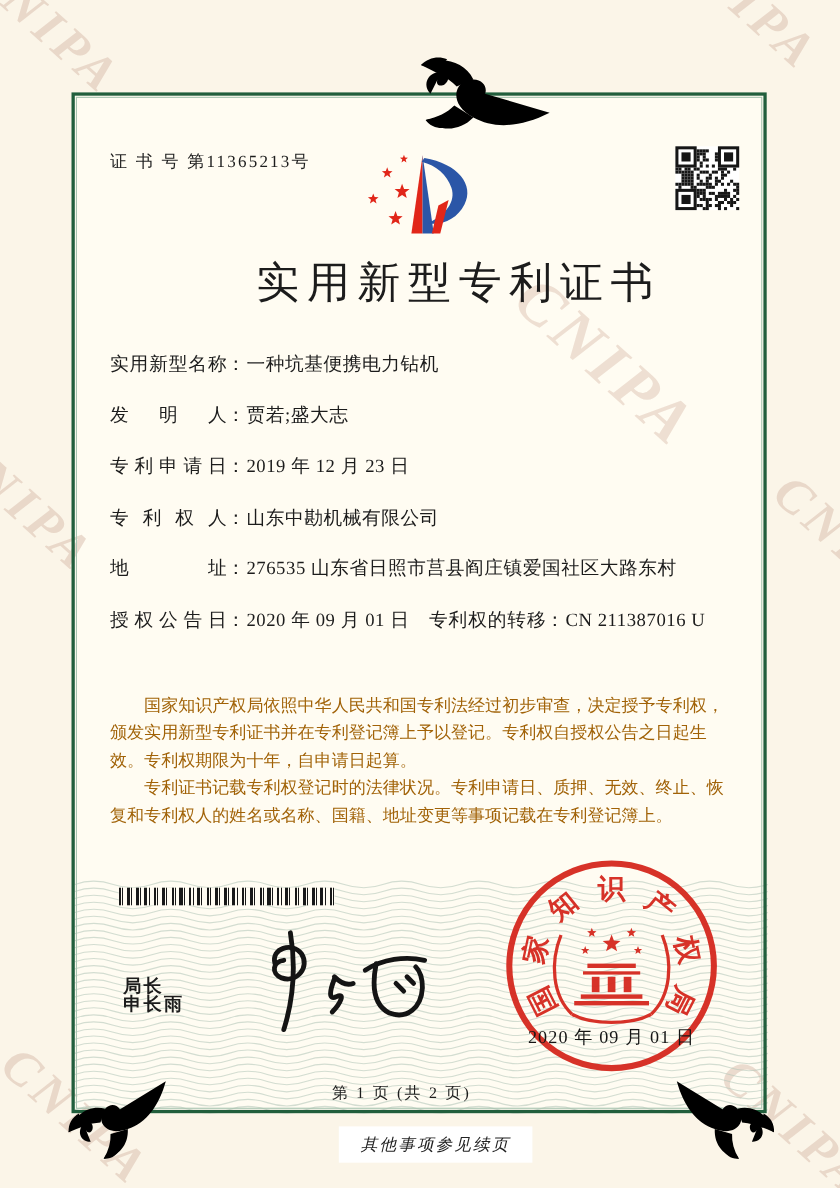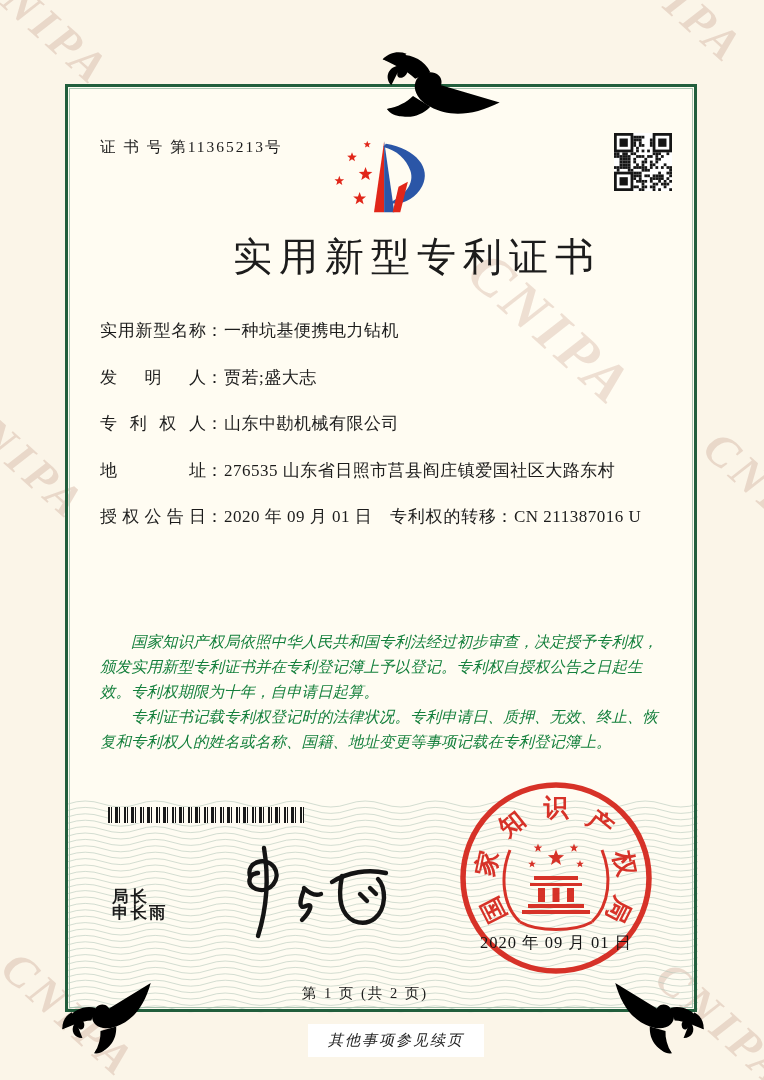--- a/index.html
+++ b/index.html
@@ -19,21 +19,21 @@
   #qr{position:absolute;left:614px;top:133px;width:58px;height:58px;z-index:4;}
   .title{position:absolute;left:65px;top:230px;width:632px;text-align:center;
       font-size:39px;font-weight:normal;letter-spacing:7px;z-index:4;margin-left:36px;}
   .fields{position:absolute;left:100px;top:319px;width:580px;z-index:4;font-size:17px;}
   .frow{margin-bottom:25.5px;height:21px;position:relative;white-space:nowrap;}
   .lbl{display:inline-block;width:106px;text-align:justify;text-align-last:justify;}
   .colon{display:inline-block;width:18px;}
   .val{letter-spacing:.5px;}
   .pair2{position:absolute;left:290px;top:0;}
   .paras{position:absolute;left:100px;top:629px;width:568px;z-index:4;
-      font-size:15.5px;line-height:25px;font-style:italic;color:#15803d;}
+      font-size:15.5px;line-height:25px;color:#a16207;}
   .paras p{margin:0;text-indent:2em;}
   .barcode{position:absolute;left:108px;top:807px;width:196px;height:16px;z-index:4;
       background:repeating-linear-gradient(90deg,#181818 0 2px,#fffcf2 2px 3px,
       #181818 3px 4px,#fffcf2 4px 7px,#181818 7px 10px,#fffcf2 10px 11px,
       #181818 11px 12px,#fffcf2 12px 16px);}
   #waves{position:absolute;left:68px;top:800px;width:630px;height:212px;z-index:1;}
   .wline{fill:none;stroke:#b6c8ba;stroke-width:1;opacity:.6;}
   .signer-title{position:absolute;left:112px;top:869px;font-size:16.5px;font-weight:600;
       font-family:"Liberation Sans",sans-serif;z-index:4;letter-spacing:2px;margin-top:17px;}
   .signer-name{position:absolute;left:112px;top:902px;font-size:16.5px;font-weight:600;
@@ -290,20 +290,23 @@
   <div class="title">实用新型专利证书</div>
 
   <div class="fields">
     <div class="frow">
       <span class="lbl">实用新型名称</span><span class="colon">：</span><span class="val">一种坑基便携电力钻机</span>
     </div>
     <div class="frow">
       <span class="lbl">发明人</span><span class="colon">：</span><span class="val">贾若;盛大志</span>
     </div>
     <div class="frow">
+      <span class="lbl">专利申请日</span><span class="colon">：</span><span class="val">2019 年 12 月 23 日</span>
+    </div>
+    <div class="frow">
       <span class="lbl">专利权人</span><span class="colon">：</span><span class="val">山东中勘机械有限公司</span>
     </div>
     <div class="frow">
       <span class="lbl">地址</span><span class="colon">：</span><span class="val">276535 山东省日照市莒县阎庄镇爱国社区大路东村</span>
     </div>
     <div class="frow">
       <span class="lbl">授权公告日</span><span class="colon">：</span><span class="val">2020 年 09 月 01 日</span>
       <span class="pair2">
         <span class="lbl">专利权的转移</span><span class="colon">：</span><span class="val">CN 211387016 U</span>
       </span>

